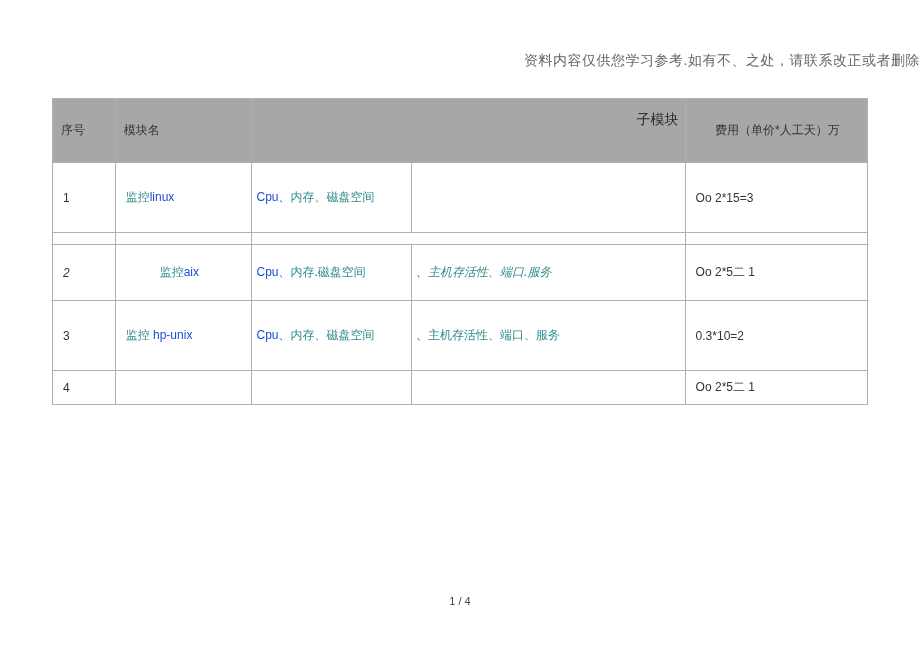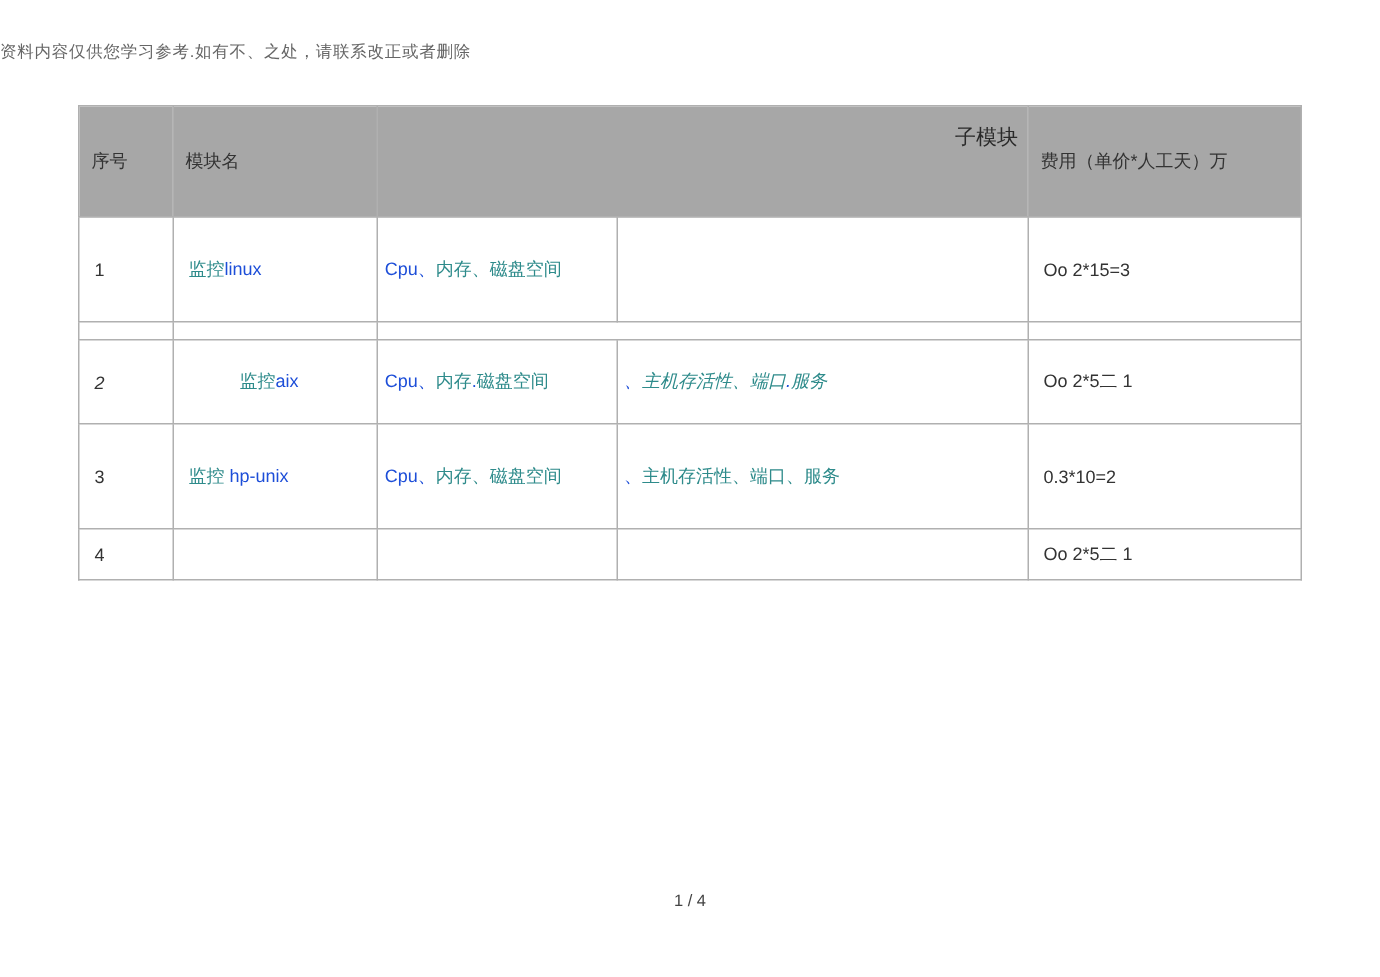--- a/index.html
+++ b/index.html
@@ -5,24 +5,24 @@
     * { margin: 0; padding: 0; box-sizing: border-box; }
     body {
       font-family: "SimSun", "Microsoft YaHei", sans-serif;
       background: #ffffff;
       width: 920px;
       height: 651px;
       position: relative;
       color: #333;
     }
     .disclaimer {
-      text-align: left;
-      font-size: 11px;
+      text-align: right;
+      font-size: 14px;
       color: #666;
-      padding-top: 27px;
+      padding-top: 52px;
       padding-bottom: 28px;
       letter-spacing: 0.5px;
     }
     .table-wrap {
       padding: 0 52px;
     }
     table {
       border-collapse: collapse;
       width: 100%;
       table-layout: fixed;
@@ -37,24 +37,24 @@
     th {
       background: #a7a7a7;
       color: #333;
       font-weight: normal;
     }
     .col-seq { width: 55px; }
     .col-name { width: 120px; }
     .col-sub1 { width: 140px; }
     .col-sub2 { width: 240px; }
     .col-fee { width: 160px; }
-    th.header-seq { height: 74px; vertical-align: middle; padding-left: 8px;}
+    th.header-seq { height: 64px; vertical-align: middle; padding-left: 8px;}
     th.header-name { vertical-align: middle; padding-left: 8px;}
     th.header-sub { text-align: right; font-size: 14px; color: #2a2a2a; vertical-align: top; padding-top: 12px;}
-    th.header-fee { vertical-align: middle; padding-left: 8px;}
+    th.header-fee { vertical-align: middle; padding-left: 8px; text-align: center;}
     td { height: 70px; }
     td.small-row { height: 30px; }
     .teal { color: #2e8b8b; margin-top: 12px; }
     .black { color: #1d4ed8; }
     .it { font-style: italic; }
     .page-num {
       position: absolute;
       bottom: 44px;
       width: 100%;
       text-align: center;

